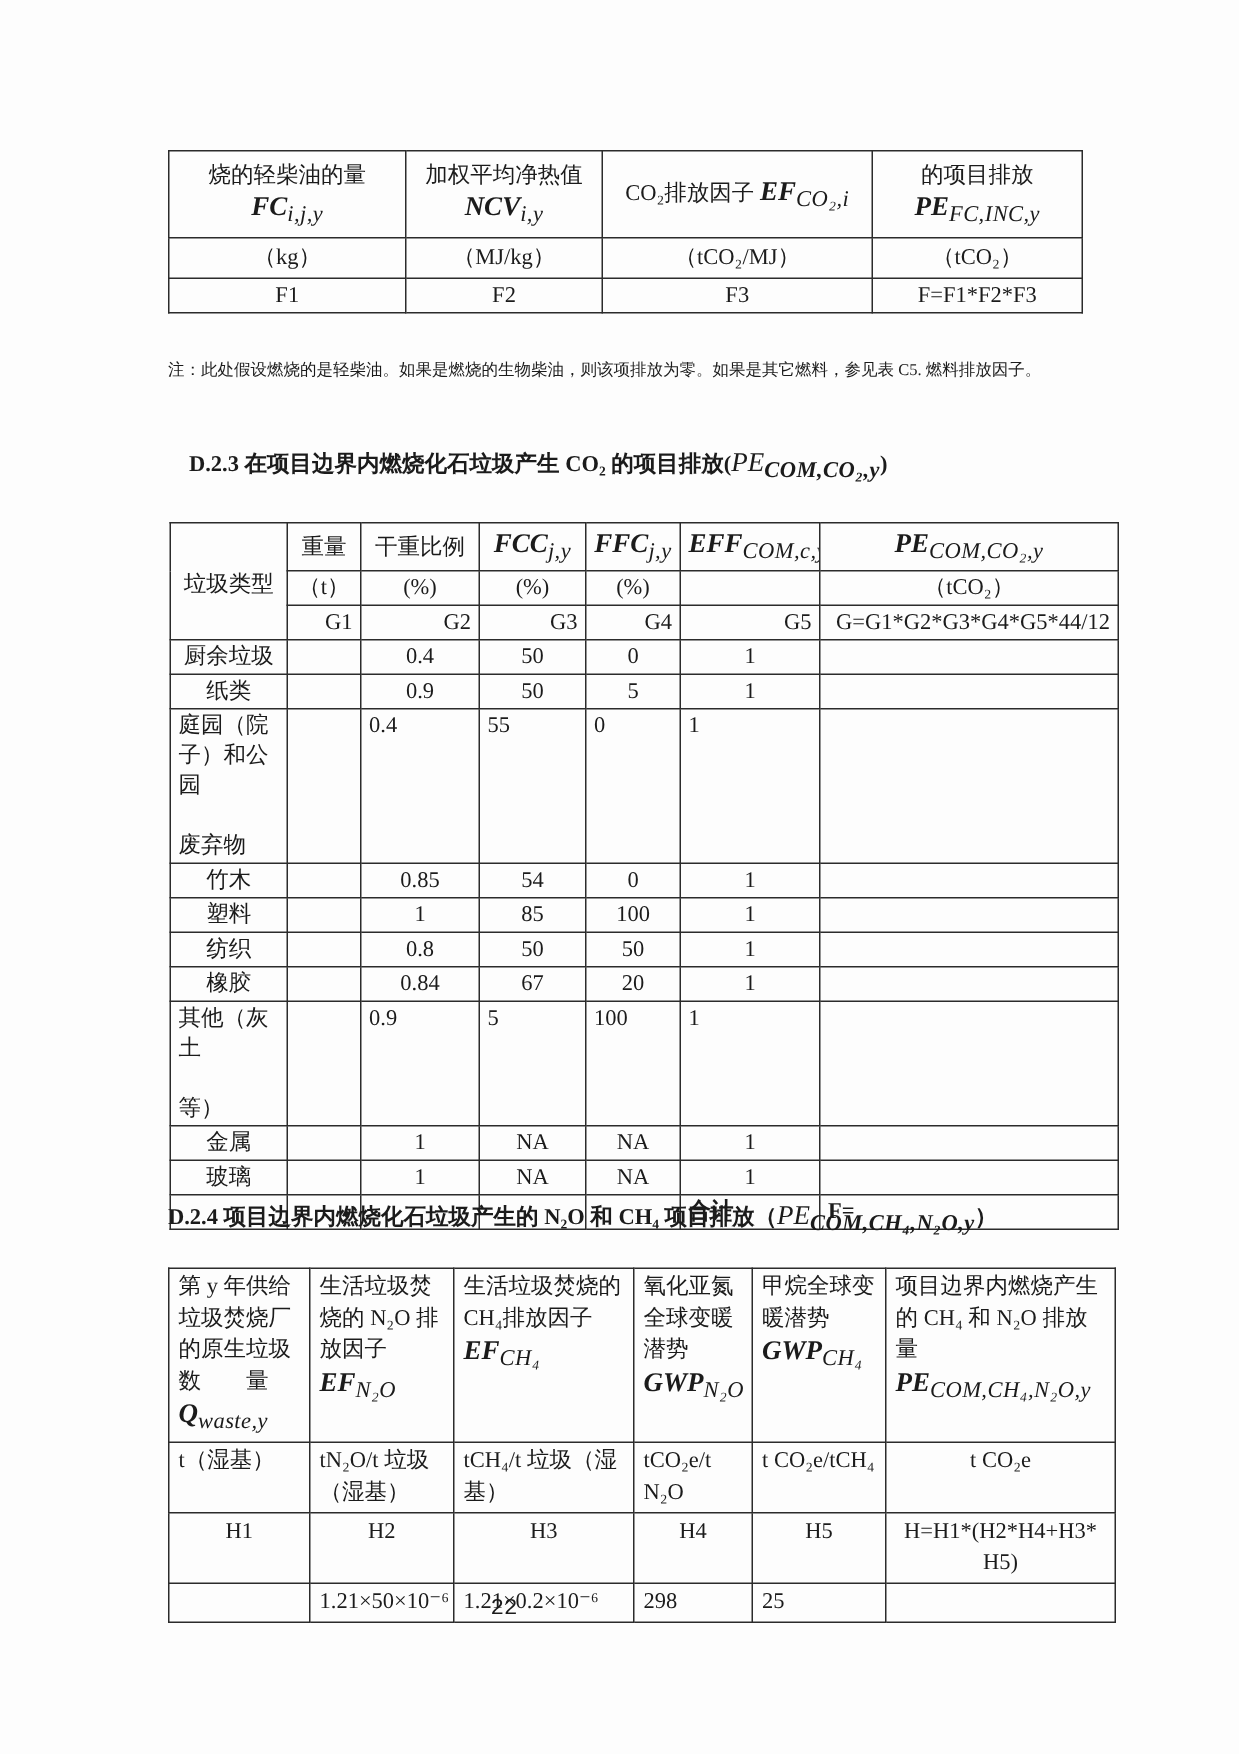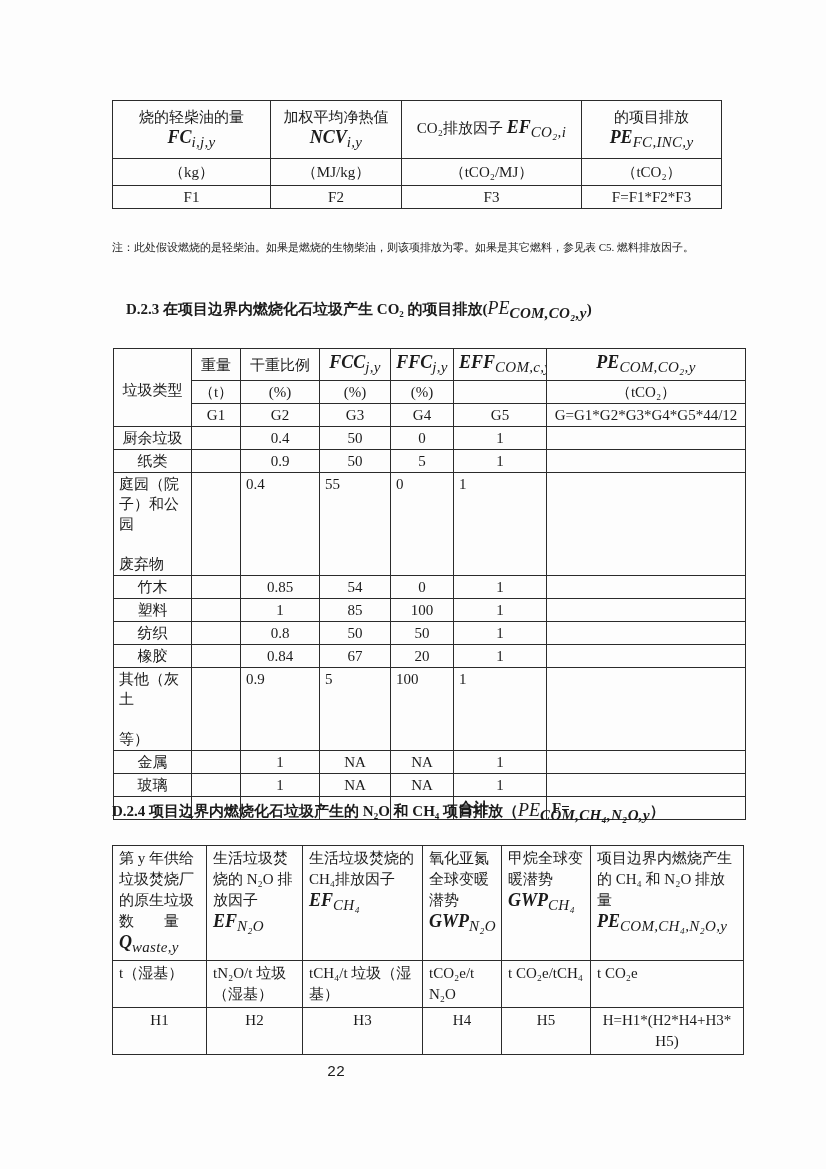--- a/index.html
+++ b/index.html
@@ -30,32 +30,32 @@
   
   #note{font-size:11px;line-height:26px;text-align:justify;}
   
   .h-sec{font-size:15px;font-weight:bold;white-space:nowrap;}
   .h-sec .fb{font-weight:normal;}
   
   #t2 td{vertical-align:top;text-align:left;}
   #t2 tr.hdr td{height:29px;text-align:center;vertical-align:middle;}
   #t2 td.typehead{text-align:left;vertical-align:top;padding-top:5px;}
   #t2 tr.units td{height:18px;text-align:center;}
-  #t2 tr.ids td{height:16px;text-align:center;}
+  #t2 tr.ids td{height:16px;text-align:right;}
   #t2 tr.r td{height:18px;text-align:center;}
   #t2 tr.rtall1 td{height:89px;}
   #t2 tr.rtall2 td{height:71px;}
   #t2 tr.total td{height:18px;font-weight:bold;}
   
   #t3 td{vertical-align:top;text-align:left;line-height:21px;padding:2px 6px;}
   #t3 tr.hdr td{height:91px;}
   #t3 tr.units td{height:42px;}
   #t3 tr.ids td{height:38px;text-align:center;}
   #t3 tr.vals td{height:19px;}
-  #t3 td.ctr{text-align:left;}
+  #t3 td.ctr{text-align:center;}
   
   #pageno{left:0;top:1064px;width:672px;text-align:center;font-size:15px;font-family:Liberation Mono, monospace;}
 </style>
 </head>
 <body>
 
 <div class="abs" id="t1" style="left:112px;top:100px;width:609px;">
   <table>
     <colgroup>
         <col style="width:158px">
@@ -314,17 +314,25 @@
     </tr>
     <tr class="ids">
       <td>H1</td>
       <td>H2</td>
       <td>H3</td>
       <td>H4</td>
       <td>H5</td>
       <td class="pre">H=H1*(H2*H4+H3*
 H5)</td>
     </tr>
+    <tr class="vals">
+      <td></td>
+      <td>1.21×50×10⁻⁶</td>
+      <td>1.21×0.2×10⁻⁶</td>
+      <td>298</td>
+      <td>25</td>
+      <td></td>
+    </tr>
   </tbody>
     </table>
 </div>
 
 <div class="abs" id="pageno">22</div>
 
 </body></html>

